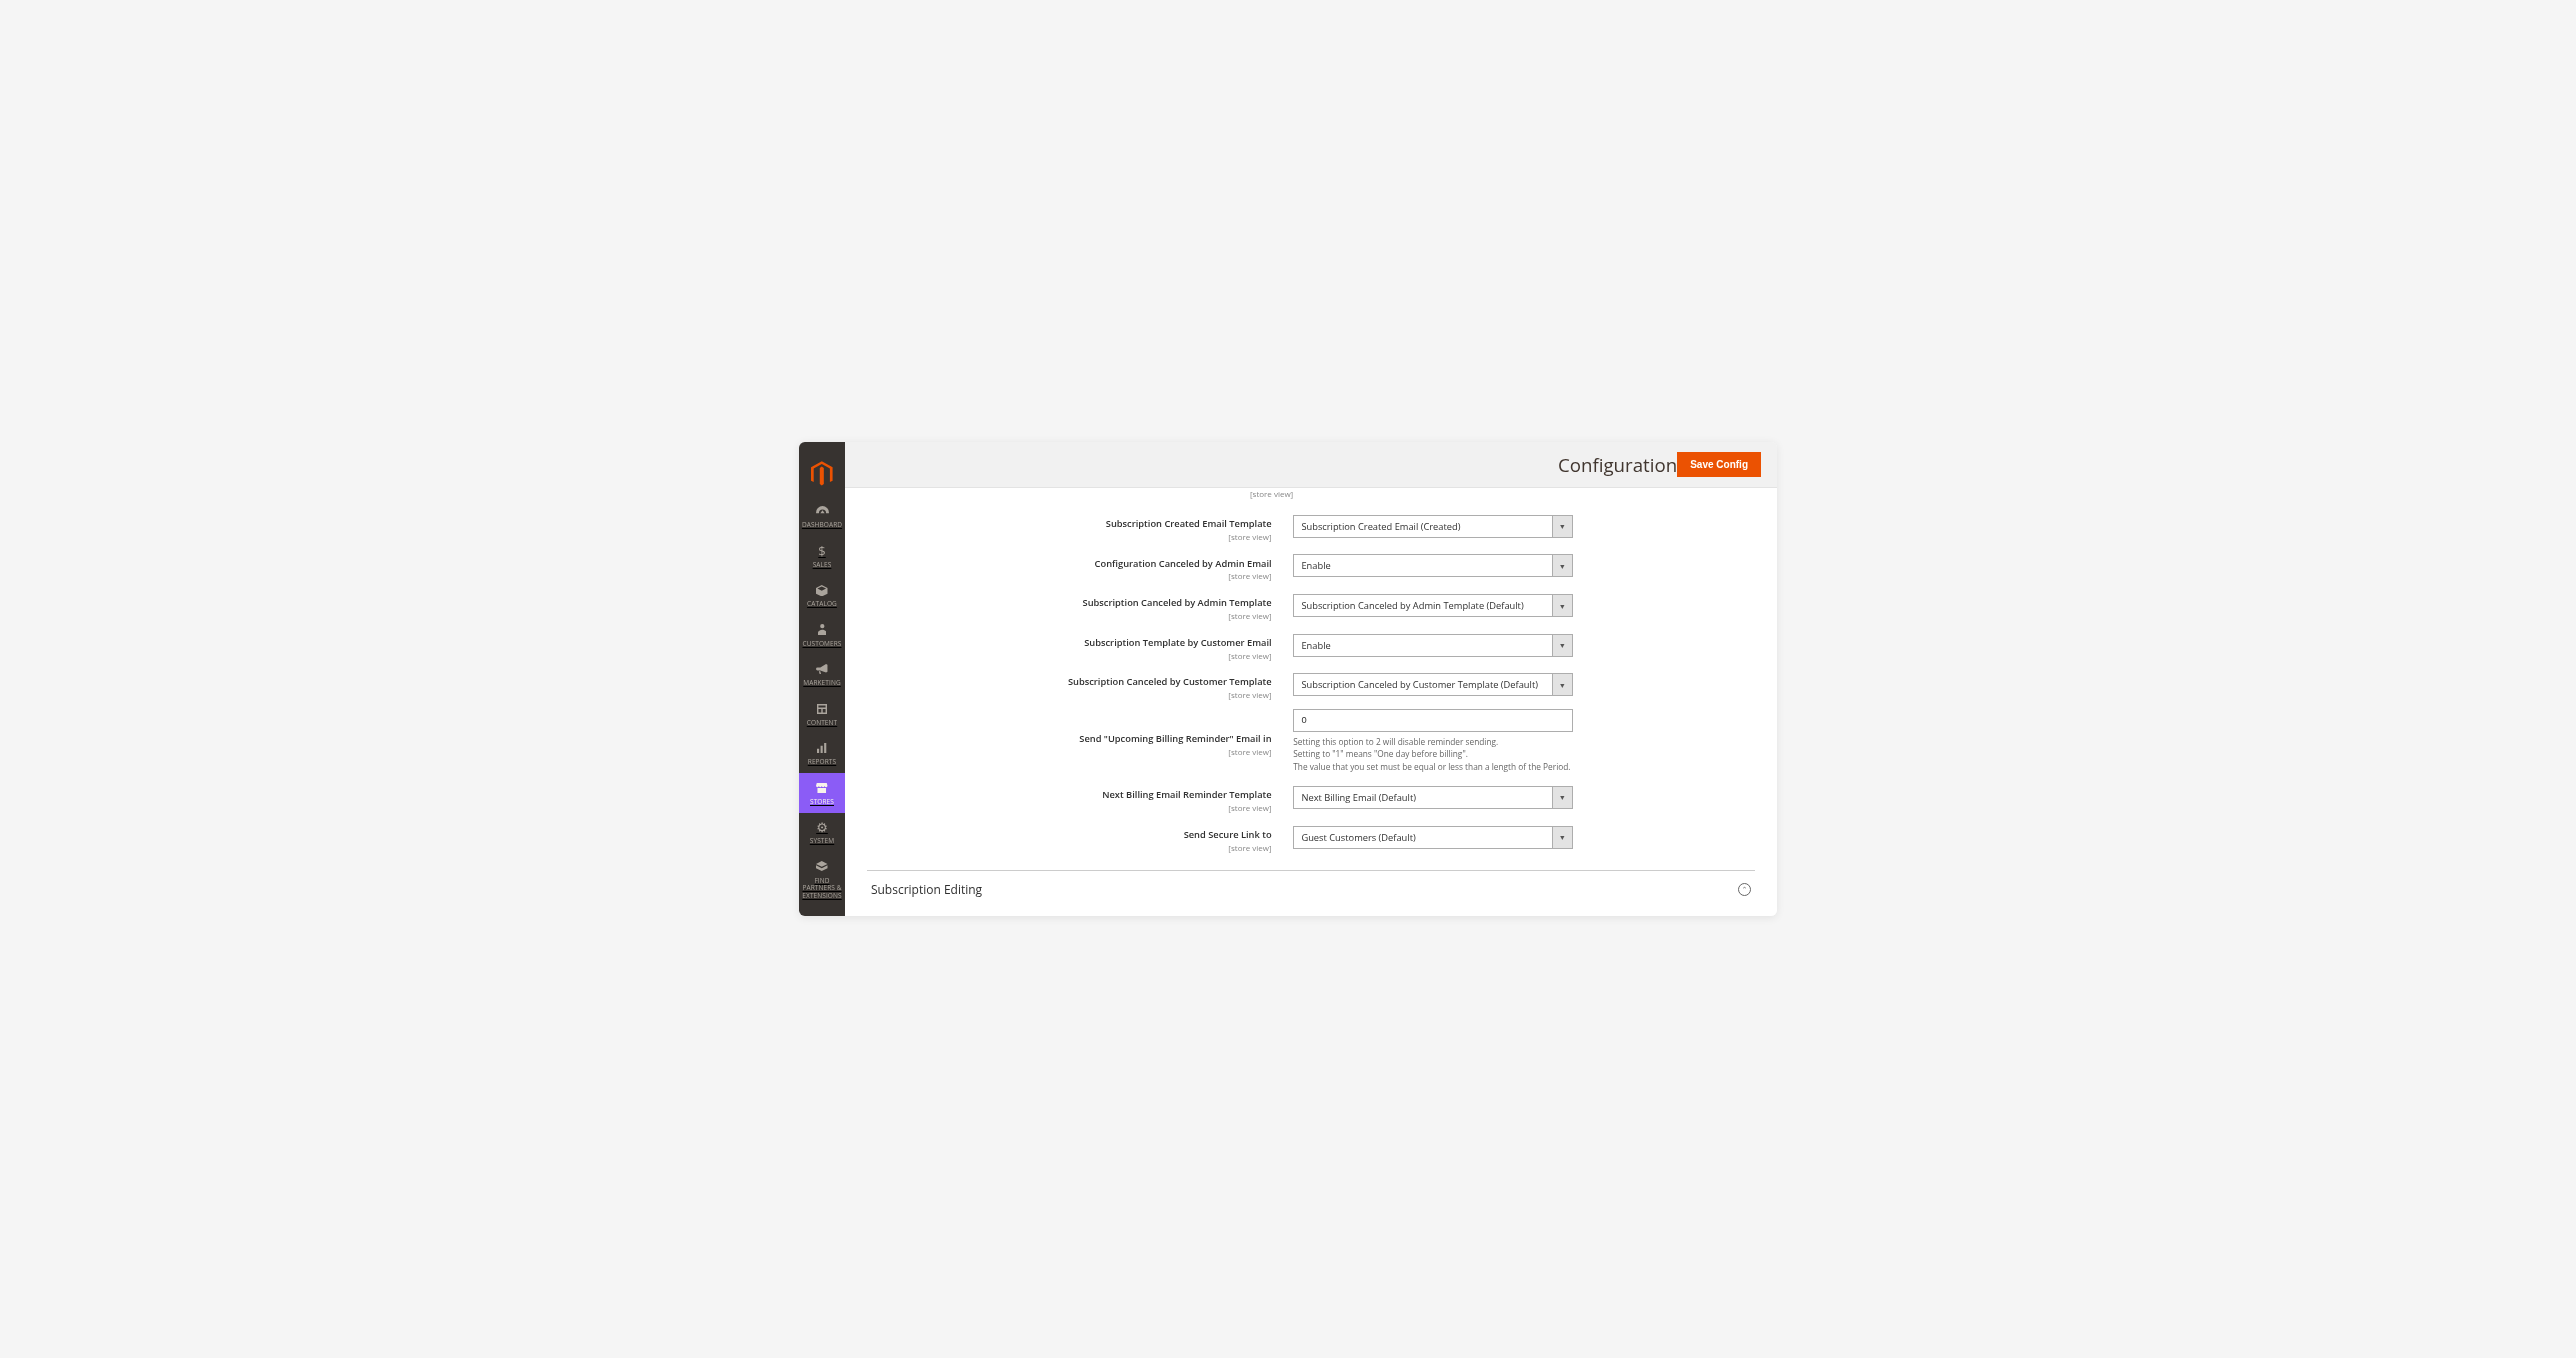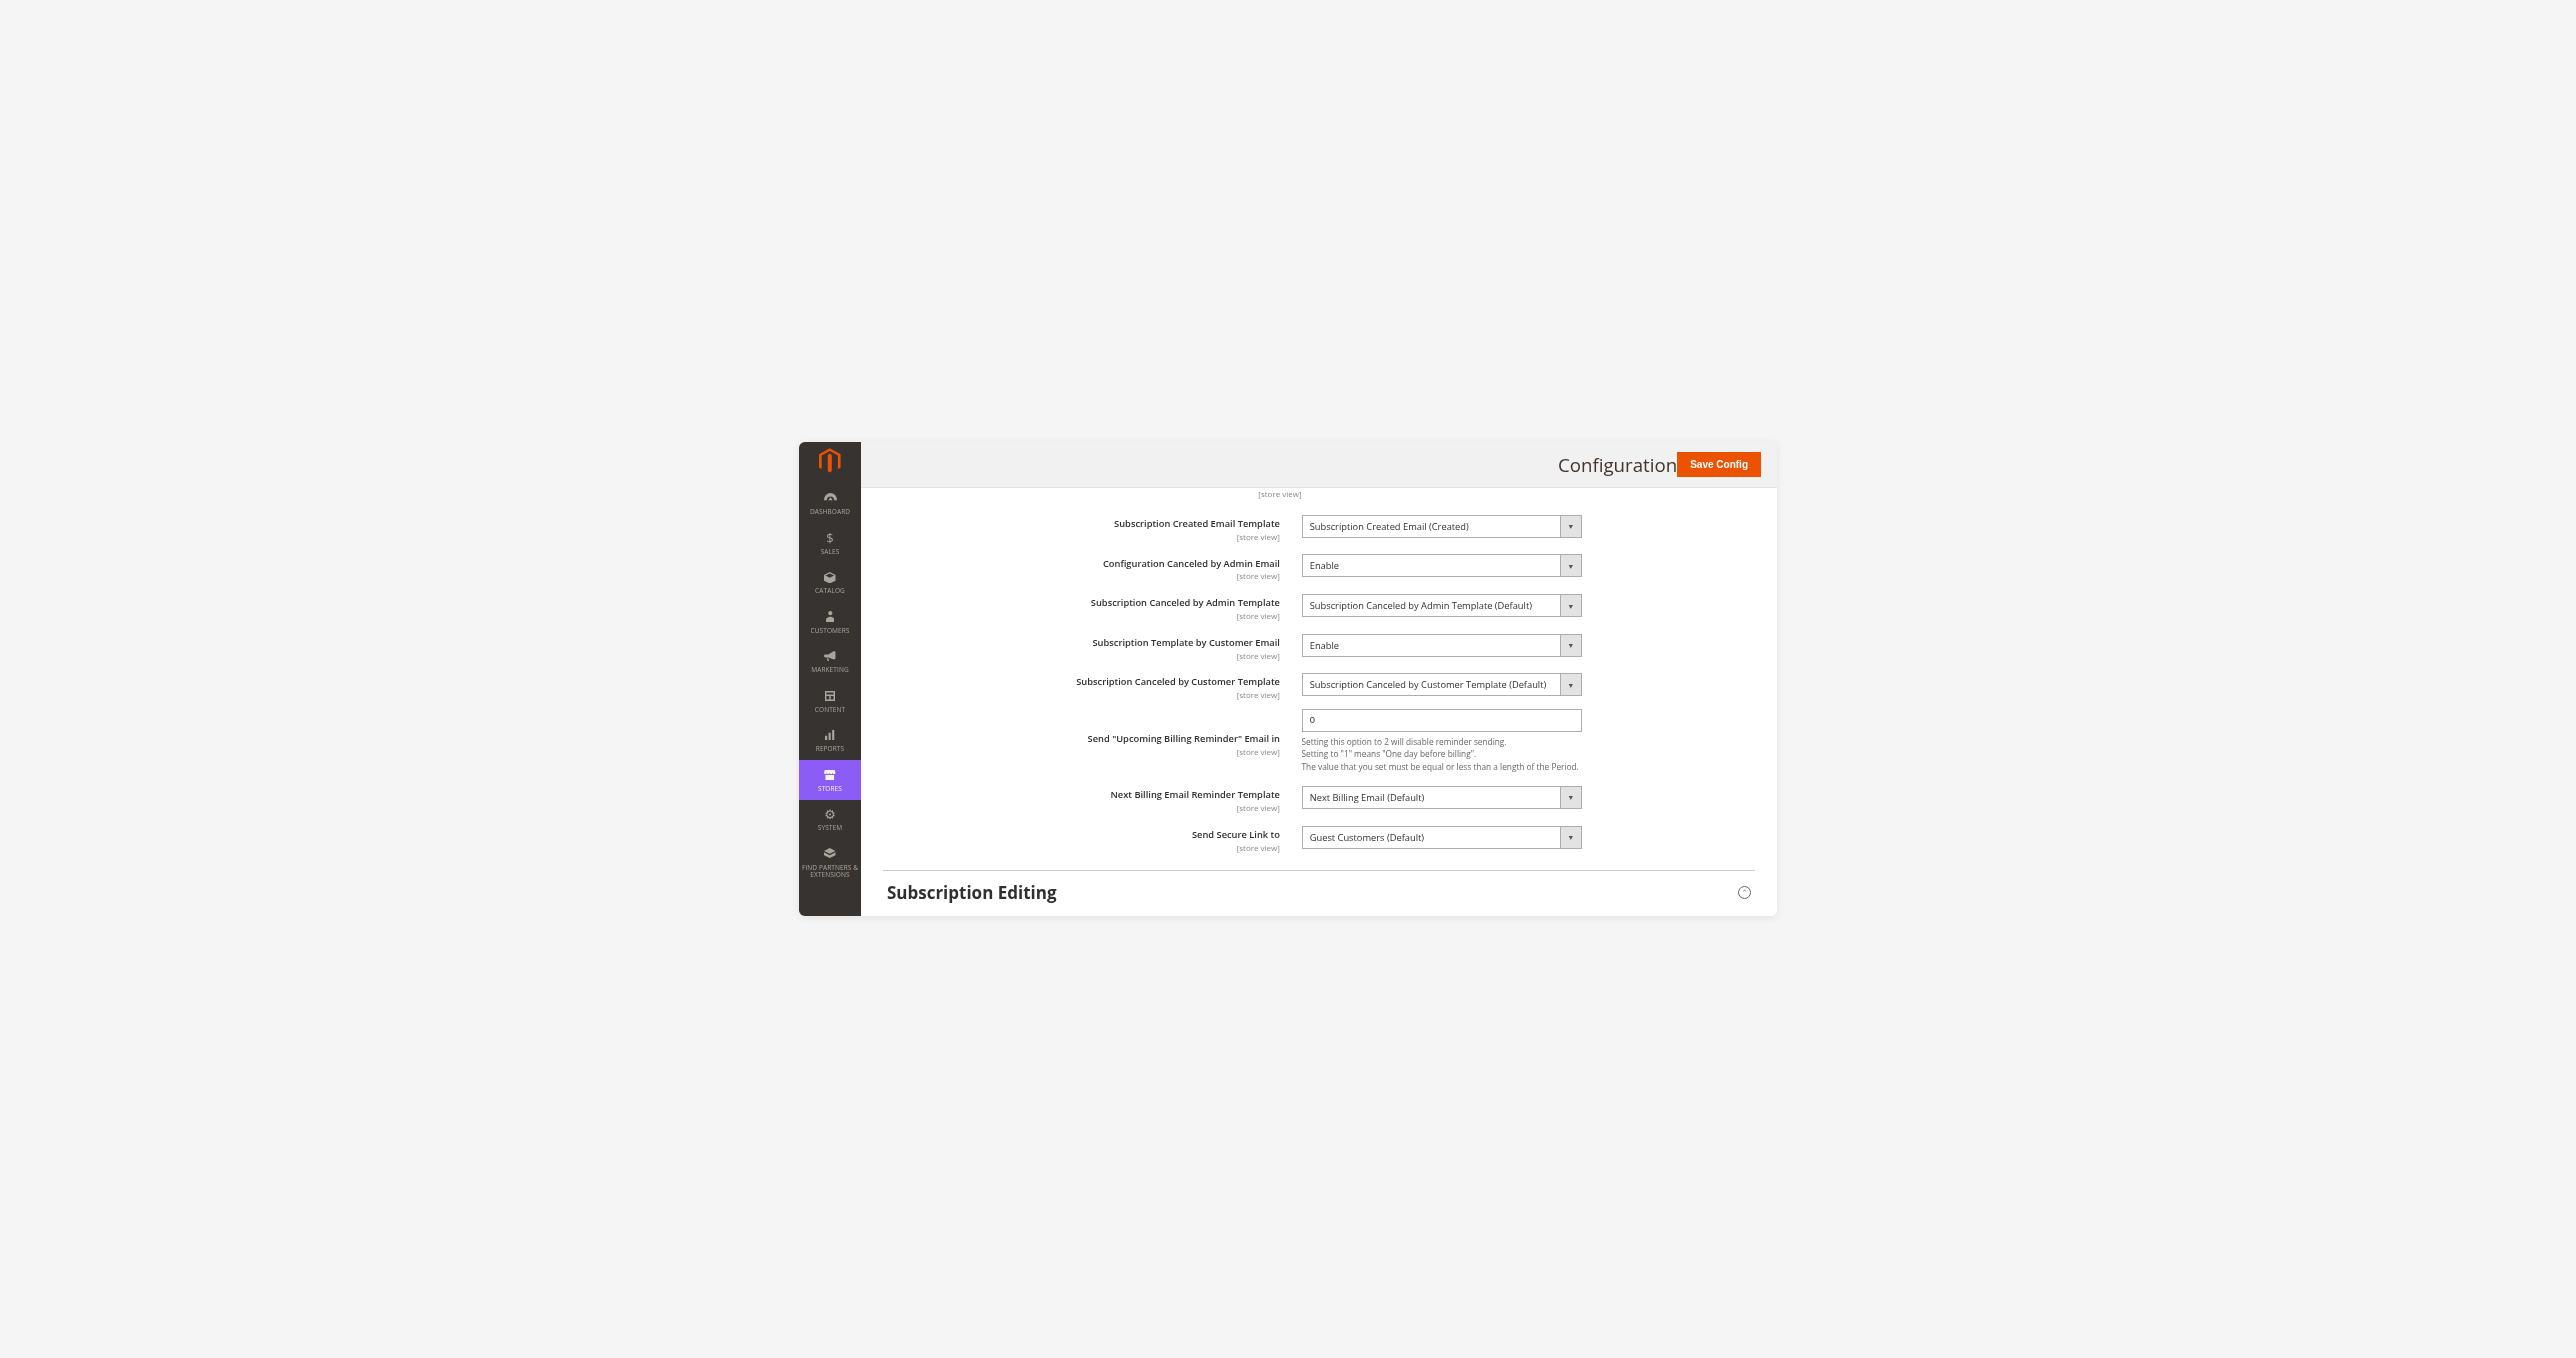--- a/index.html
+++ b/index.html
@@ -1,18 +1,18 @@
 <!DOCTYPE html>
 <html style="font-size:11.5px"><head>
 <meta charset="utf-8">
 <style>
 * { margin: 0; padding: 0; box-sizing: border-box; }
 body { font-family: 'Open Sans', -apple-system, Arial, sans-serif; background: #f5f5f5; display: flex; justify-content: center; align-items: center; min-height: 100vh; }
 .frame { width: 978px; height: 474px; background: #fff; border-radius: 5.8px; overflow: hidden; display: flex; box-shadow: 0 1.4px 8.6px rgba(0,0,0,0.08); }
-.sidebar { width: 62px; background: #373330; display: flex; flex-direction: column; align-items: center; padding-top: 6px; flex-shrink: 0; }
+.sidebar { width: 46px; background: #373330; display: flex; flex-direction: column; align-items: center; padding-top: 19px; flex-shrink: 0; text-decoration: underline; }
 .logo { width: 26px; height: 26px; margin-bottom: 10px; display: flex; align-items: center; justify-content: center; }
 .nav-item { width: 100%; padding: 7.2px 2.9px; display: flex; flex-direction: column; align-items: center; gap: 2.9px; cursor: pointer; color: #aaa49c; }
 .nav-item.active { background: #8b5cf6; color: #f7f3eb; justify-content: flex-end; }
 .nav-item .nav-icon { font-size: 13px; height: 14.4px; display:flex; align-items:center; justify-content:center; }
 .nav-item .nav-label { font-size: 6.5px; text-transform: uppercase; text-align: center; line-height: 1.2; letter-spacing: 0.1px; }
 .main { flex: 1; display: flex; flex-direction: column; background: #f1f1f1; overflow:hidden; }
 .header { display: flex; justify-content: flex-end; align-items: center; padding: 10px 16px; background: #f1f1f1; border-bottom: 0.7px solid #e3e3e3; }
 .page-title { font-size: 18.7px; color: #41362f; font-weight: 400; }
 .save-btn { background: #eb5202; color: #fff; border: none; padding: 7.2px 13px; font-size: 10px; font-weight: 600; cursor: pointer; }
 .content { flex: 1; background: #fff; overflow-y: auto; padding: 0 21.6px 14.4px 21.6px; position: relative; }
@@ -20,21 +20,21 @@
 .form-row .label-col { width: 48%; text-align: right; padding-right: 21.6px; padding-top: 4.3px; }
 .form-row .field-label { font-size: 9.3px; color: #303030; font-weight: 600; }
 .form-row .scope { font-size: 8px; color: #888; display: block; margin-top: 0.7px; }
 .form-row .input-col { width: 280px; }
 .select-wrap { display: flex; }
 .select-input { flex: 1; height: 23px; border: 0.7px solid #adadad; background: #fff; padding: 0 7.2px; font-size: 9.3px; color: #303030; display: flex; align-items: center; border-right: none; }
 .select-caret { width: 21.6px; height: 23px; border: 0.7px solid #adadad; background: #e3e3e3; display: flex; align-items: center; justify-content: center; cursor: pointer; font-size: 7.2px; color: #555; }
 .text-input { width: 100%; height: 23px; border: 0.7px solid #adadad; padding: 0 7.2px; font-size: 9.3px; color: #303030; }
 .help-text { font-size: 8.3px; color: #666; margin-top: 4.3px; line-height: 1.5; }
 .section-header { display:flex; justify-content:space-between; align-items:center; border-top: 0.7px solid #ccc; margin-top: 13px; padding-top: 10px; margin-bottom: 13px; padding-left: 4.3px; padding-right: 4.3px;}
-.section-title { font-size: 17px; font-weight: 700; color: #303030; }
+.section-title { font-size: 12px; font-weight: 400; color: #303030; }
 .collapse-icon { width:13px; height:13px; border:0.7px solid #666; border-radius:50%; display:flex; align-items:center; justify-content:center; font-size:7.2px; color:#666; cursor:pointer;}
 .partial-row { display:flex; justify-content:flex-end; padding-right: 52%; padding-bottom: 7.2px;}
 .partial-scope { font-size:8px; color:#888; }
 </style>
 </head>
 <body>
 
 <div class="frame">
   <div class="sidebar">
     <div class="logo">

